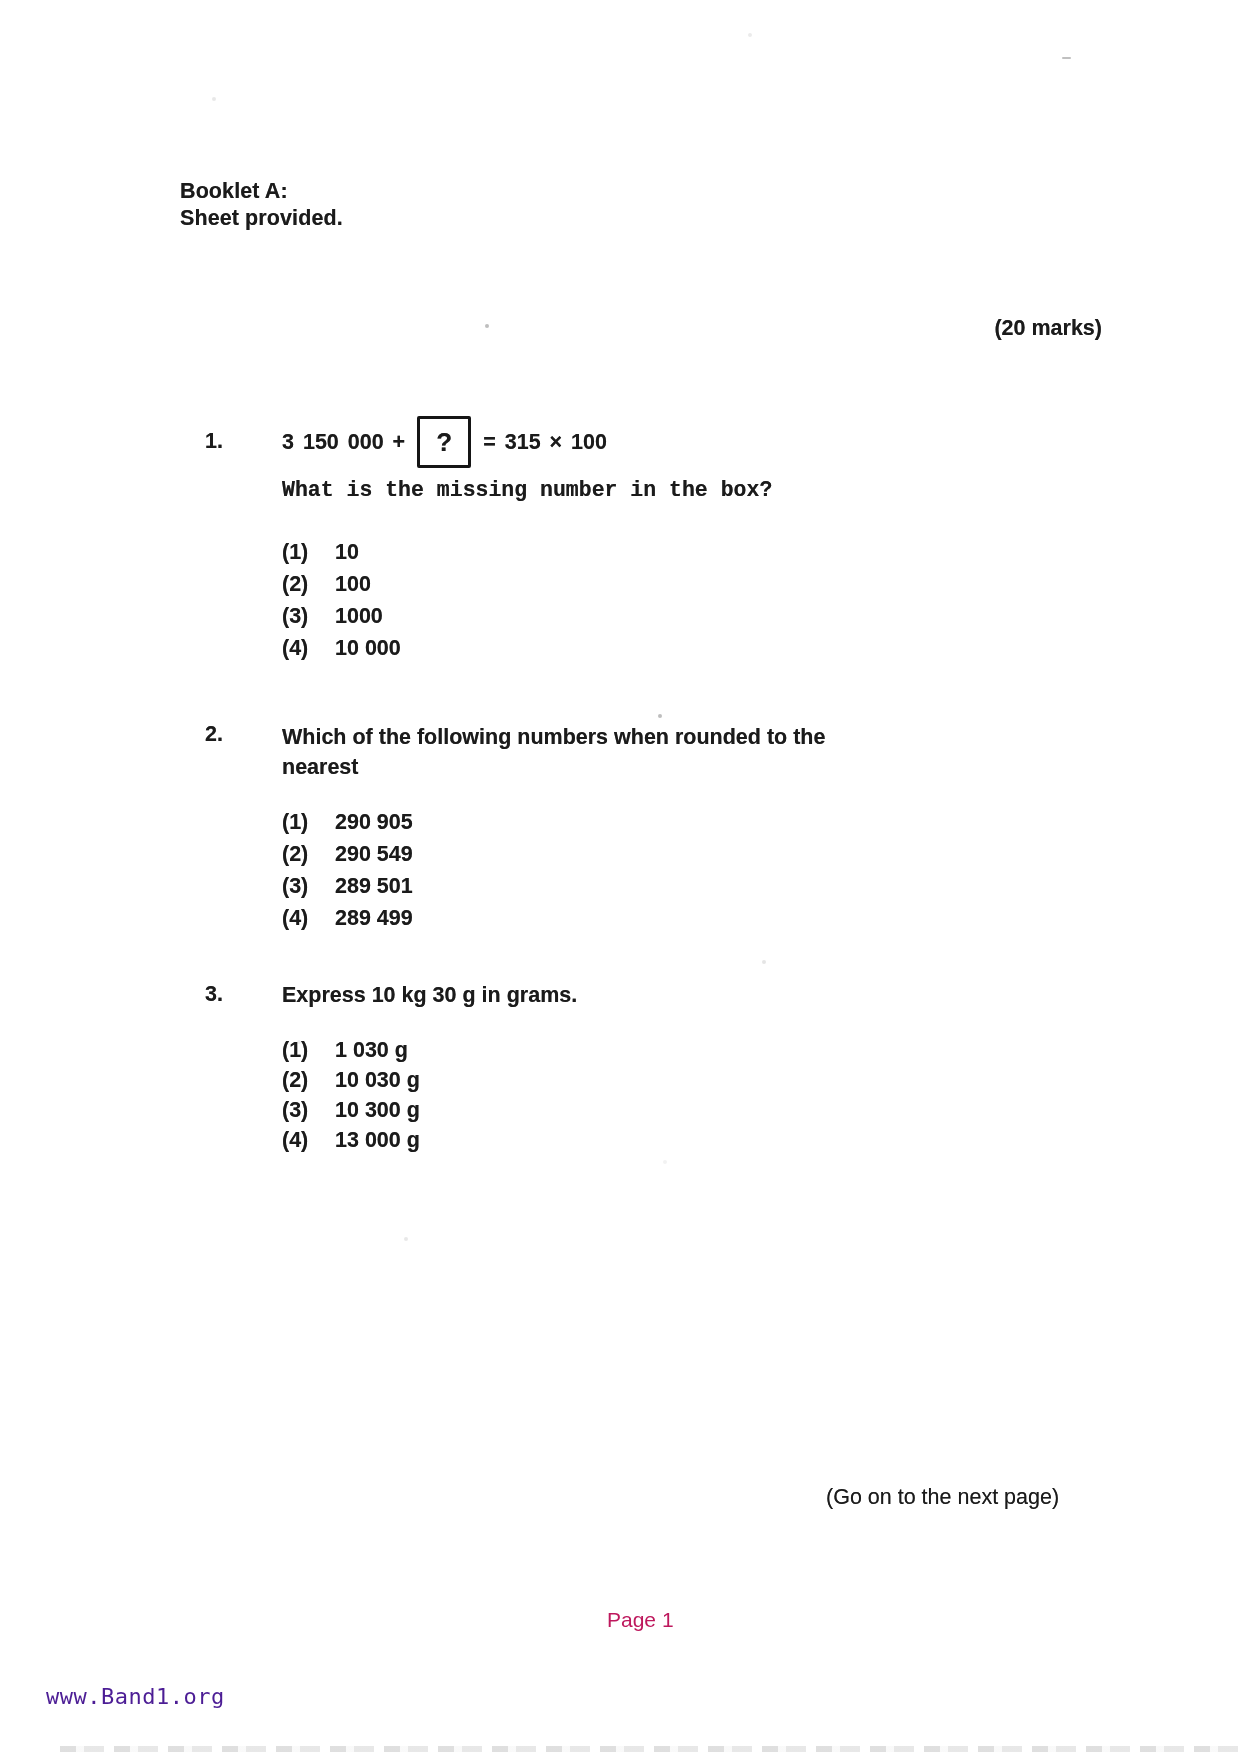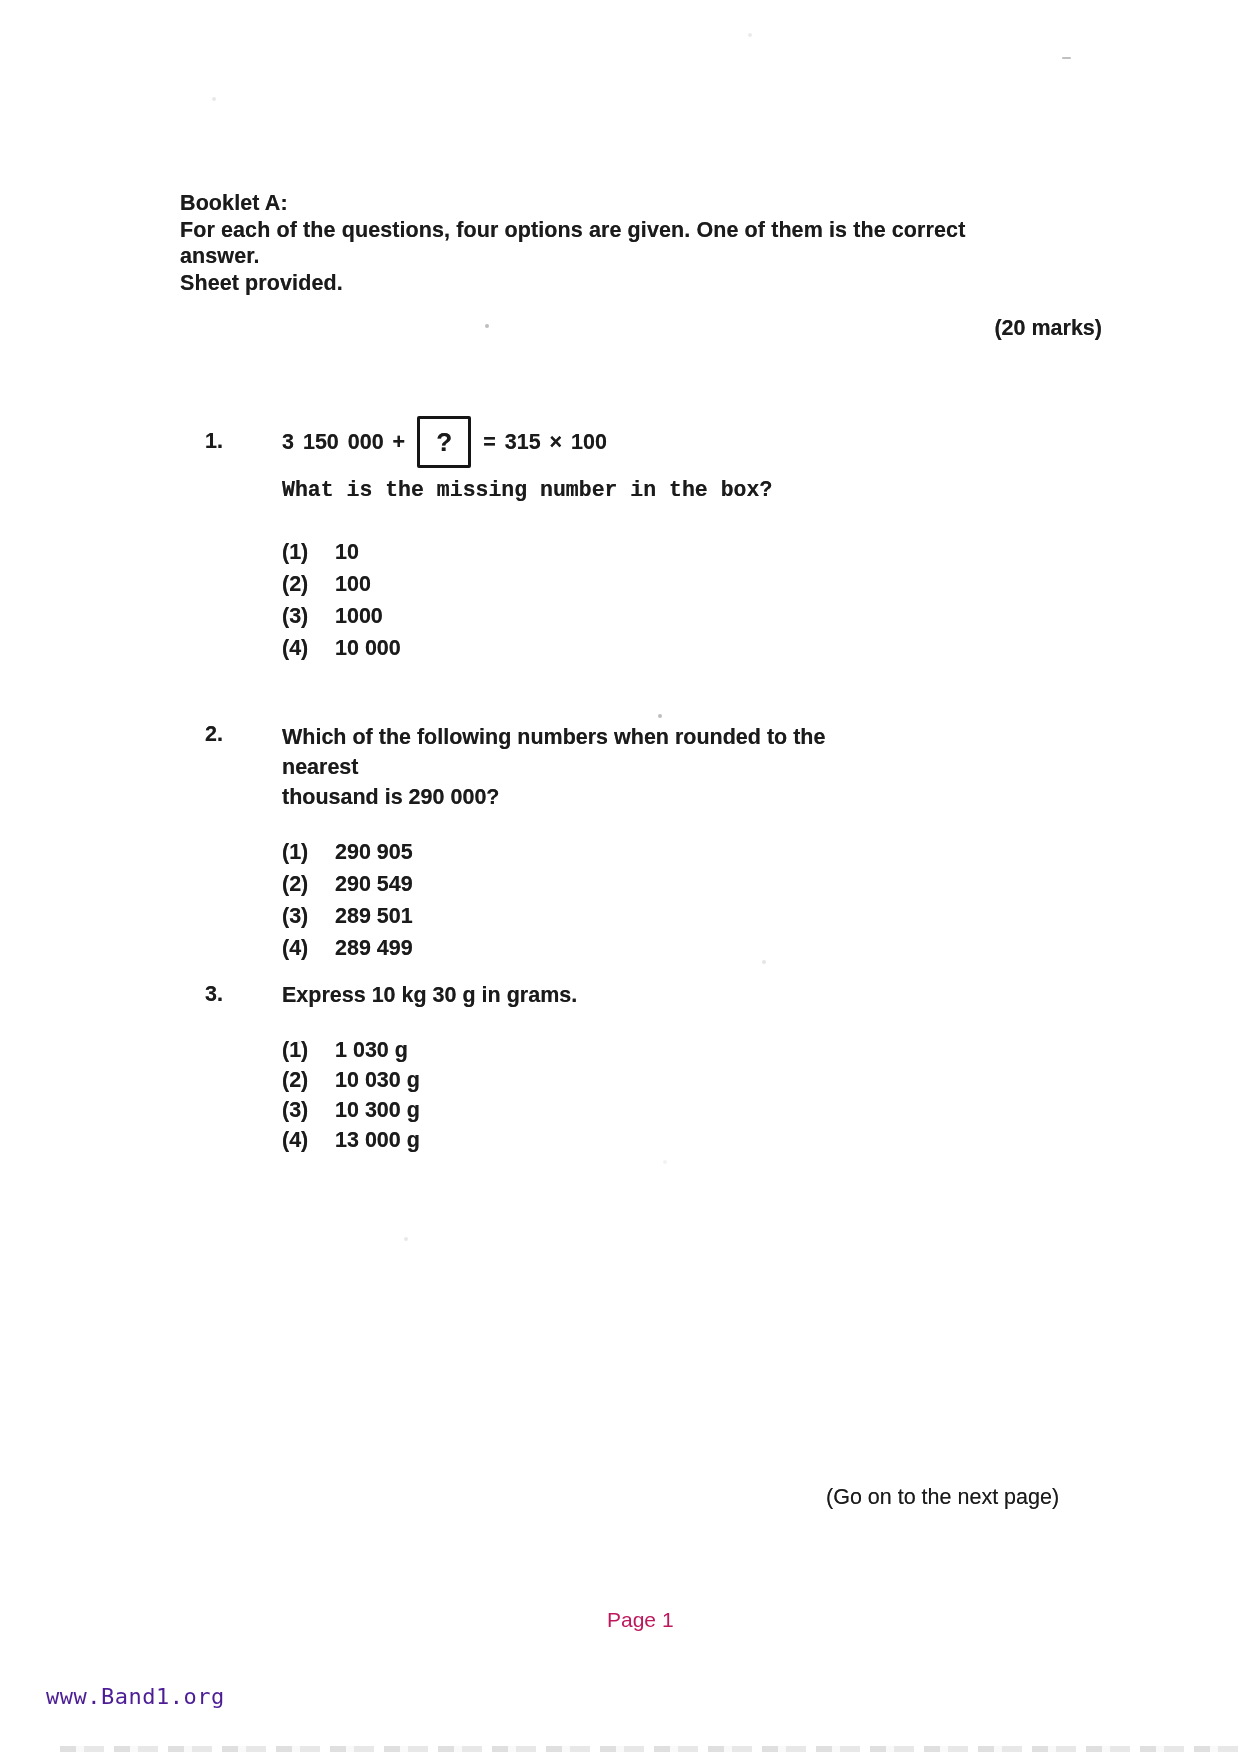--- a/index.html
+++ b/index.html
@@ -8,21 +8,21 @@
     background: #ffffff;
     position: relative;
     font-family: "Liberation Sans", sans-serif;
     color: #1b1b1b;
     overflow: hidden;
   }
   .scan-text { text-shadow: 0 0 0.5px rgba(0,0,0,0.55); }
 
   
   .header {
-    position: absolute; left: 180px; top: 190px; width: 840px;
+    position: absolute; left: 180px; top: 178px; width: 840px;
     font-size: 21.5px; font-weight: bold; line-height: 26.5px;
     letter-spacing: 0.1px;
   }
   .marks {
     position: absolute; top: 316px; right: 137px;
     font-size: 21.5px; font-weight: bold;
   }
 
   
   .question { position: absolute; left: 205px; font-size: 21.5px; font-weight: bold; }
@@ -80,21 +80,20 @@
   }
   .speck.dash { width: 9px; height: 2px; border-radius: 1px; background: rgba(130,130,130,0.5); }
 </style>
 </head>
 <body>
 
 <div class="page">
 
   <div class="header scan-text">
     <div>Booklet A:</div>
-    <div>For each of the questions, four options are given. One of them is the correct answer.</div>
     <div>Sheet provided.</div>
   </div>
   <div class="marks scan-text">(20 marks)</div>
 
   <section class="question scan-text" id="q1">
     <span class="qnum">1.</span>
     <div class="qcontent">
       <div class="equation">
         <span>3 150 000 +</span>
         <span class="answer-box">
@@ -121,21 +120,20 @@
           <span>10 000</span>
         </div>
       </div>
     </div>
   </section>
 
   <section class="question scan-text" id="q2">
     <span class="qnum">2.</span>
     <div class="qcontent">
       <div class="stem stem2">Which of the following numbers when rounded to the nearest</div>
-      <div class="stem stem2">thousand is 290 000?</div>
       <div class="options">
         <div class="opt">
           <span class="opt-label">(1)</span>
           <span>290 905</span>
         </div>
         <div class="opt">
           <span class="opt-label">(2)</span>
           <span>290 549</span>
         </div>
         <div class="opt">

